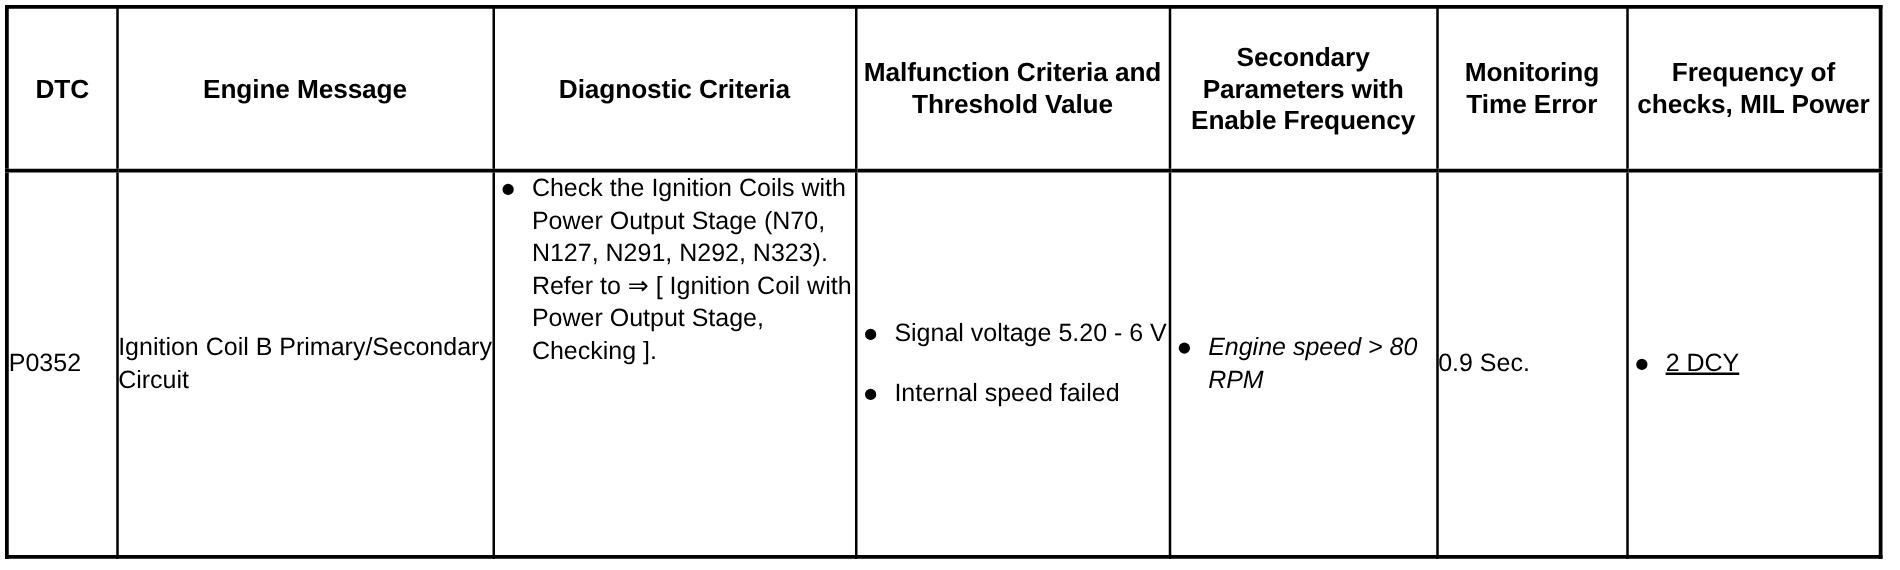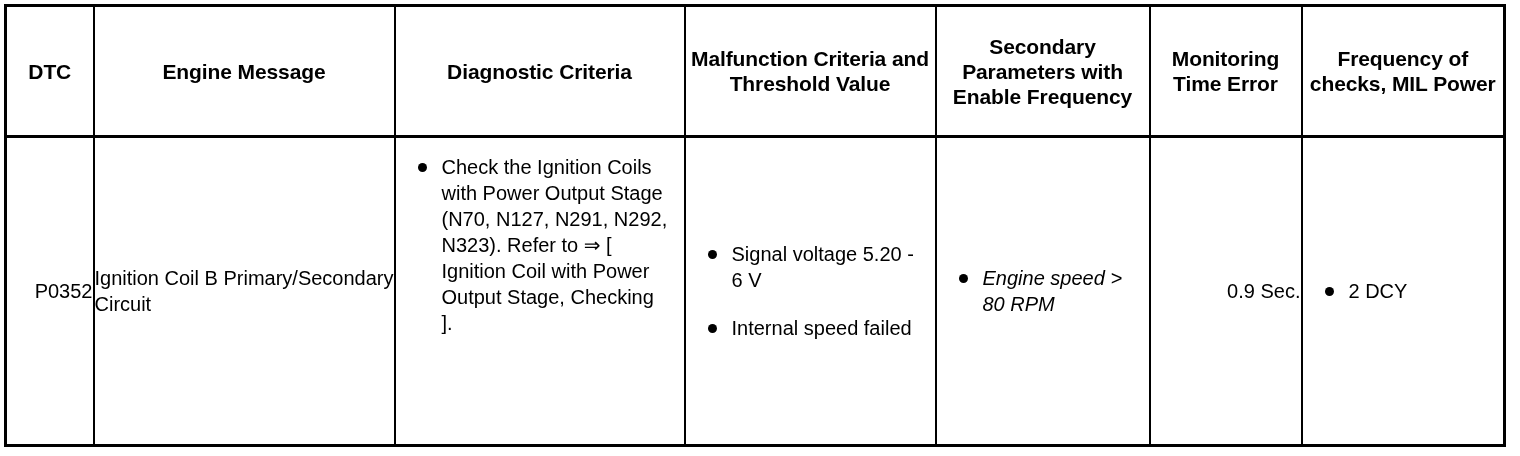--- a/index.html
+++ b/index.html
@@ -71,32 +71,32 @@
   td.cell {
     font-size: 20px;
     line-height: 26px;
     vertical-align: middle;
     padding: 4px 10px;
   }
   td.cell-top {
     vertical-align: top;
     padding-top: 12px;
   }
-  td.center  { text-align: right; }
+  td.center  { text-align: left; }
   td.left    { text-align: left; }
 
   .plain-text {
     white-space: pre-line;
   }
 
   
   ul.bullets {
     list-style: none;
     margin: 0;
-    padding: 16px;
+    padding: 0;
   }
   ul.bullets li {
     position: relative;
     padding-left: 30px;
     margin: 0 0 22px 0;
     font-size: 20px;
     line-height: 26px;
     text-align: left;
   }
   ul.bullets li:last-child { margin-bottom: 0; }
@@ -106,21 +106,21 @@
     left: 6px;
     top: 9px;
     width: 9px;
     height: 9px;
     background: #000000;
     border-radius: 50%;
   }
 
   .diag-list li { padding-left: 32px; }
   .sec-list    { padding-left: 18px; font-style: italic; }
-  .freq-list   { padding-left: 24px; }
+  .freq-list   { padding-left: 24px; text-decoration: underline; }
 </style>
 </head>
 <body>
 
 <div id="dtc-table-wrap">
   <table class="dtc-table">
     <colgroup>
       <col class="c-dtc">
       <col class="c-error">
       <col class="c-diag">

